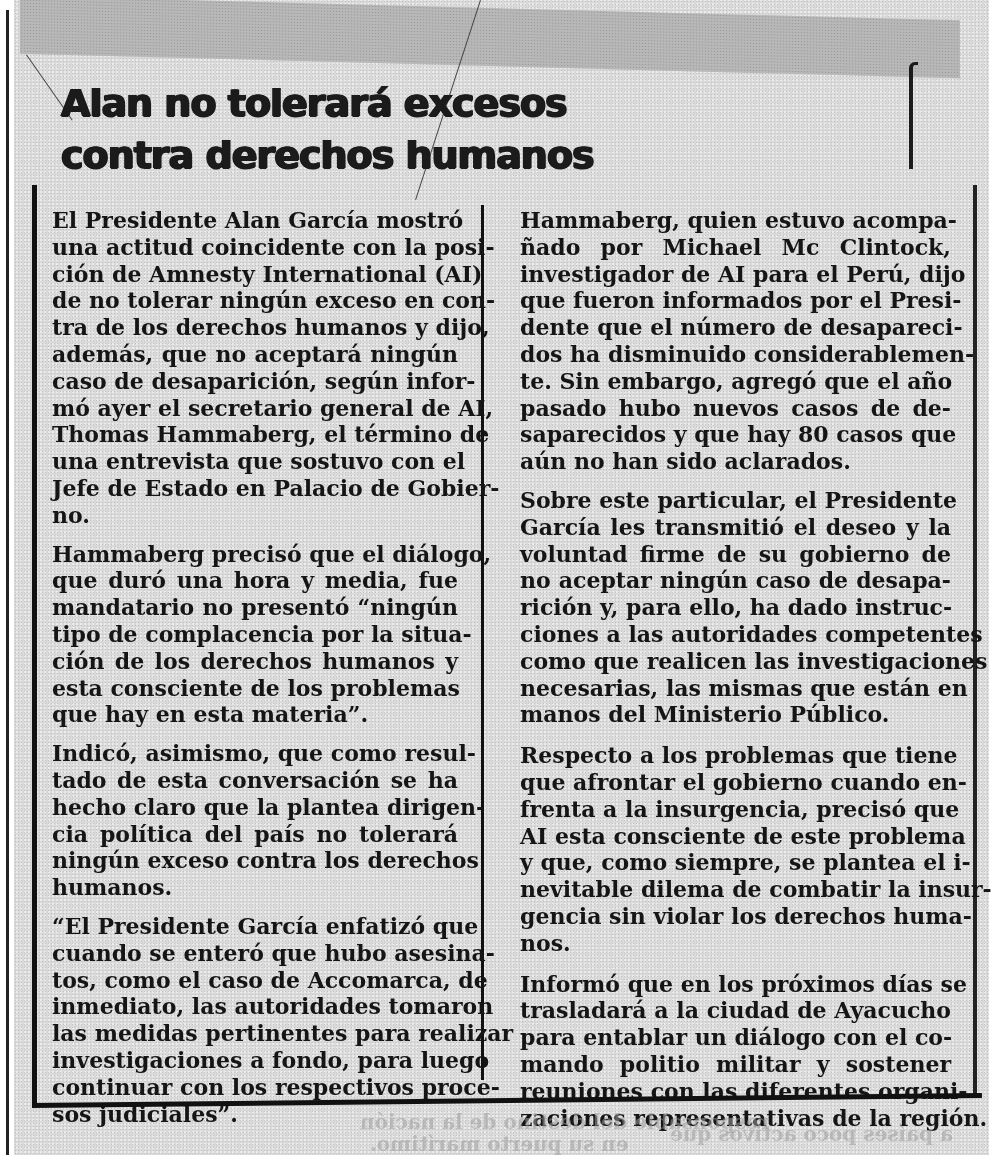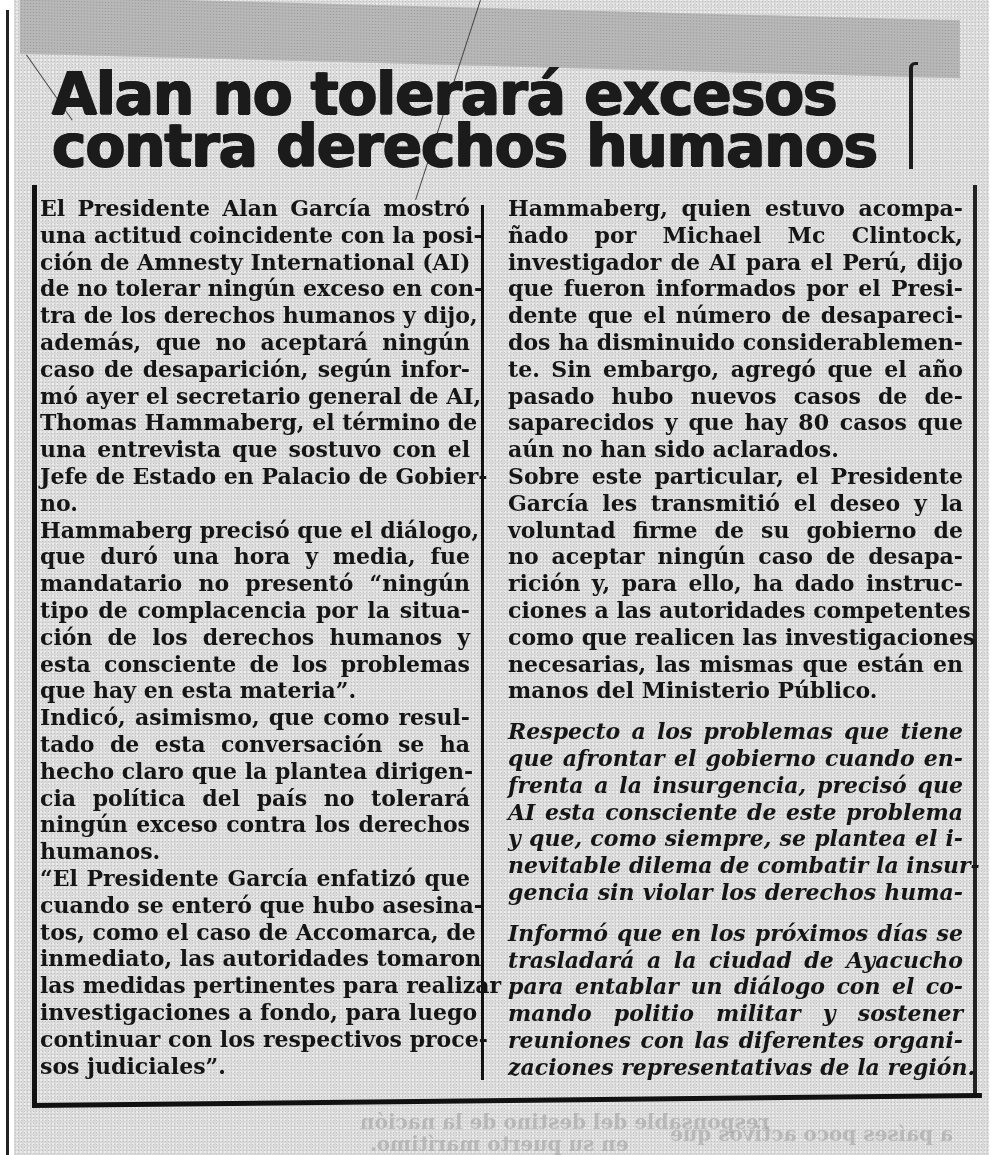--- a/index.html
+++ b/index.html
@@ -37,37 +37,37 @@
   }
   .frame-right {
     position: absolute; left: 973px; top: 185px; width: 4px; height: 910px; background: #222;
   }
   .col-divider {
     position: absolute; left: 481px; top: 205px; width: 3px; height: 875px; background: #111;
   }
   .headline {
     position: absolute; left: 52px; top: 68px; width: 860px;
     font-family: "DejaVu Sans", sans-serif; font-weight: 900;
-    font-size: 58px; line-height: 52px; letter-spacing: -1px;
-    color: #1b1b1b; margin: 0;
+    font-size: 38px; line-height: 52px; letter-spacing: -1px;
+    color: #1b1b1b; margin: 9px;
     text-shadow: 1px 0 0 #1b1b1b, -1px 0 0 #1b1b1b, 0 1px 0 #1b1b1b;
   }
   .headline span { display: block; white-space: nowrap; }
   .bracket {
     position: absolute; left: 909px; top: 62px; width: 5px; height: 104px;
     border-left: 4px solid #1b1b1b; border-top: 3px solid #1b1b1b; border-radius: 6px 0 0 0;
   }
   .column {
     position: absolute; top: 195px; font-size: 22px; line-height: 26.8px;
     color: #151515; font-weight: bold; text-align: justify;
   }
   .column.left { left: 40px; width: 430px; }
   .column.right { left: 508px; width: 455px; }
-  .column p { margin: 0; }
-  .column p.gap { margin-top: 14px; font-style: italic; }
+  .column p { margin: 12px; }
+  .column p.gap { margin-top: 14px; }
   .column .ln { display: block; text-align-last: justify; white-space: nowrap; }
   .column .ln.last { text-align-last: left; }
   .bleed {
     position: absolute; color: #9c9c9c; font-size: 20px; transform: scaleX(-1);
     white-space: nowrap; font-weight: bold; opacity: 0.55;
   }
   .scratch {
     position: absolute; border-left: 1px solid #444; transform-origin: top left;
   }
 </style>
@@ -160,20 +160,21 @@
     <span class="ln last">manos del Ministerio Público.</span>
   </p>
   <p class="gap">
     <span class="ln">Respecto a los problemas que tiene</span>
     <span class="ln">que afrontar el gobierno cuando en-</span>
     <span class="ln">frenta a la insurgencia, precisó que</span>
     <span class="ln">AI esta consciente de este problema</span>
     <span class="ln">y que, como siempre, se plantea el i-</span>
     <span class="ln">nevitable dilema de combatir la insur-</span>
     <span class="ln">gencia sin violar los derechos huma-</span>
+    <span class="ln last">nos.</span>
   </p>
   <p class="gap">
     <span class="ln">Informó que en los próximos días se</span>
     <span class="ln">trasladará a la ciudad de Ayacucho</span>
     <span class="ln">para entablar un diálogo con el co-</span>
     <span class="ln">mando politio militar y sostener</span>
     <span class="ln">reuniones con las diferentes organi-</span>
     <span class="ln last">zaciones representativas de la región.</span>
   </p>
 </div>

